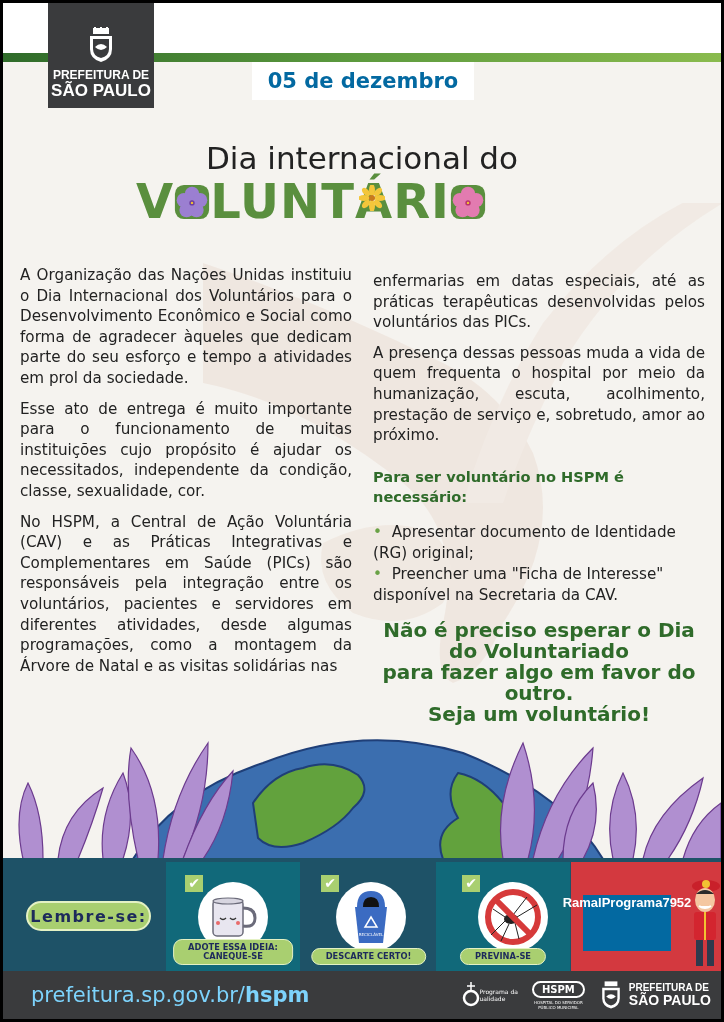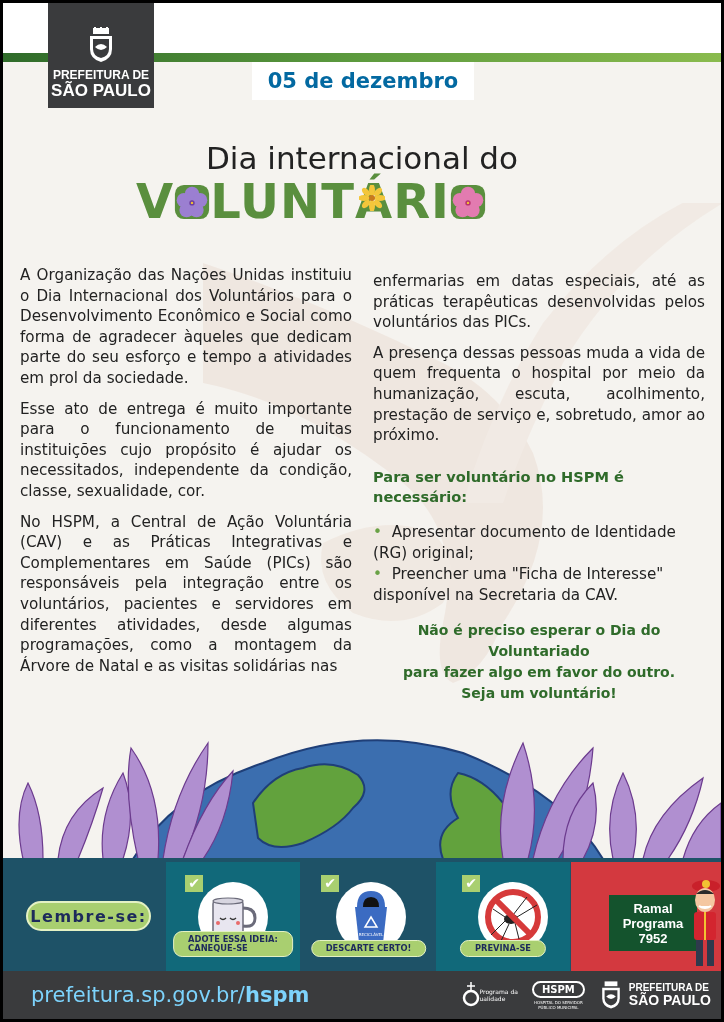--- a/index.html
+++ b/index.html
@@ -17,33 +17,33 @@
 .flower{display:inline-block;width:36px;height:40px;vertical-align:-4px}
 .hands{position:absolute;left:200px;top:200px;width:520px;height:500px;opacity:.35}
 .col{position:absolute;font-size:15.2px;line-height:20.6px;color:#222;text-align:justify}
 .col p{margin-bottom:10px}
 .col1{left:17px;top:262px;width:332px}
 .col2{left:370px;top:268px;width:332px}
 .green-h{color:#2f6b2a;font-weight:bold;font-size:14.6px;margin-top:21px;margin-bottom:14px!important;text-align:left}
 .bullets{list-style:none}
 .bullets li{line-height:21px;text-align:left}
 .bullets li .dot{color:#6aa246}
-.cta{color:#2f6b2a;font-weight:bold;font-size:14px;line-height:21px;text-align:center;margin-top:14px}
+.cta{color:#2f6b2a;font-weight:bold;font-size:20px;line-height:21px;text-align:center;margin-top:14px}
 .earth{position:absolute;left:0;top:700px;width:718px;height:156px}
 .band{position:absolute;left:0;top:855px;width:718px;height:113px;background:#1e5267}
 .panel{position:absolute;top:4px;height:109px}
 .p1{left:163px;width:134px;background:#11697a}
 .p2{left:300px;width:131px;background:#1e5267}
 .p3{left:433px;width:134px;background:#11697a}
 .p4{left:568px;width:150px;background:#d3393f}
 .lembre{position:absolute;left:23px;top:43px;width:125px;height:30px;border-radius:15px;background:#a9cf70;border:2px solid #e4f1c4;color:#1d2a5b;font-weight:bold;font-size:16px;letter-spacing:1.5px;display:flex;align-items:center;justify-content:center}
 .check{position:absolute;top:13px;width:18px;height:17px;background:#a9cf70;color:#fff;font-size:14px;line-height:17px;text-align:center;font-weight:bold}
 .circle{position:absolute;top:20px;width:70px;height:70px;border-radius:50%;background:#fff;display:flex;align-items:center;justify-content:center}
-.pill{position:absolute;bottom:14px;left:50%;transform:translateX(-50%);background:#a9cf70;border:1.5px solid #e4f1c4;border-radius:9px;color:#1d2a5b;font-weight:bold;font-size:8.3px;line-height:9px;text-align:left;padding:3px 14px;white-space:nowrap}
-.ramal{position:absolute;left:38px;top:33px;width:88px;height:56px;background:#14532d;color:#fff;font-family:"Liberation Sans",sans-serif;font-weight:bold;font-size:13px;line-height:15px;text-align:center;display:flex;flex-direction:column;justify-content:center}
+.pill{position:absolute;bottom:6px;left:50%;transform:translateX(-50%);background:#a9cf70;border:1.5px solid #e4f1c4;border-radius:9px;color:#1d2a5b;font-weight:bold;font-size:8.3px;line-height:9px;text-align:center;padding:3px 14px;white-space:nowrap}
+.ramal{position:absolute;left:12px;top:33px;width:88px;height:56px;background:#0369a1;color:#fff;font-family:"Liberation Sans",sans-serif;font-weight:bold;font-size:13px;line-height:15px;text-align:center;display:flex;flex-direction:row;justify-content:center}
 .footer{position:absolute;left:0;top:968px;width:718px;height:48px;background:#3a3b3d}
 .url{position:absolute;left:28px;top:12px;color:#7dd3fc;font-size:21px}
 .url b{font-weight:bold}
 .flogos{position:absolute;right:10px;top:6px;height:36px;display:flex;align-items:center;gap:14px}
 .fpref{color:#fff;font-family:"Liberation Sans",sans-serif;font-weight:bold;line-height:1}
 </style>
 </head>
 <body>
 
 <div class="page">

